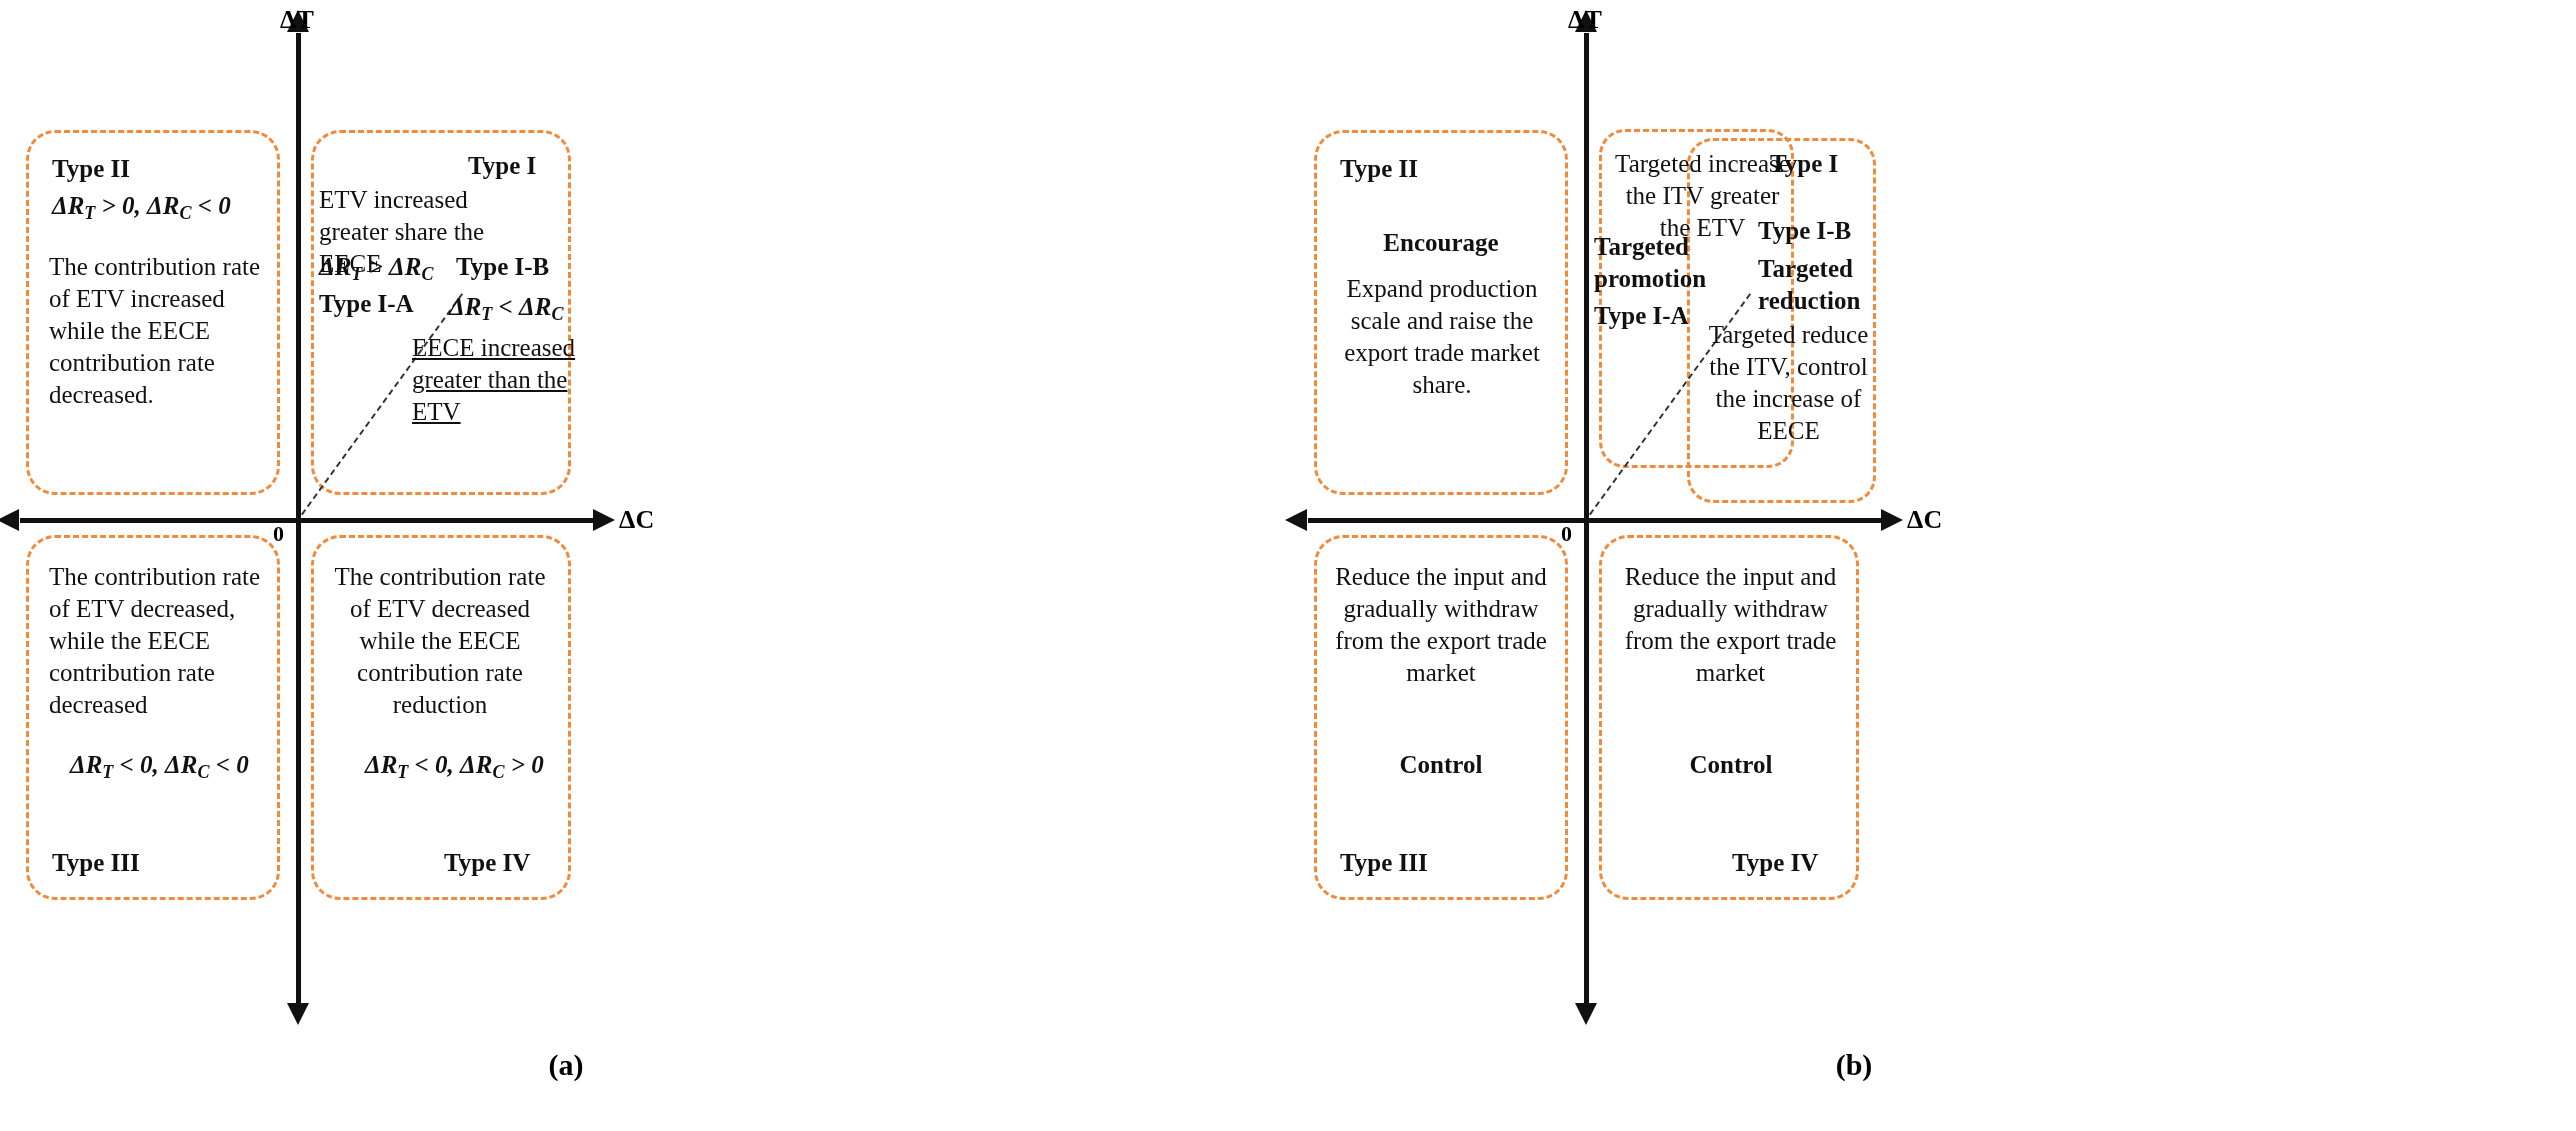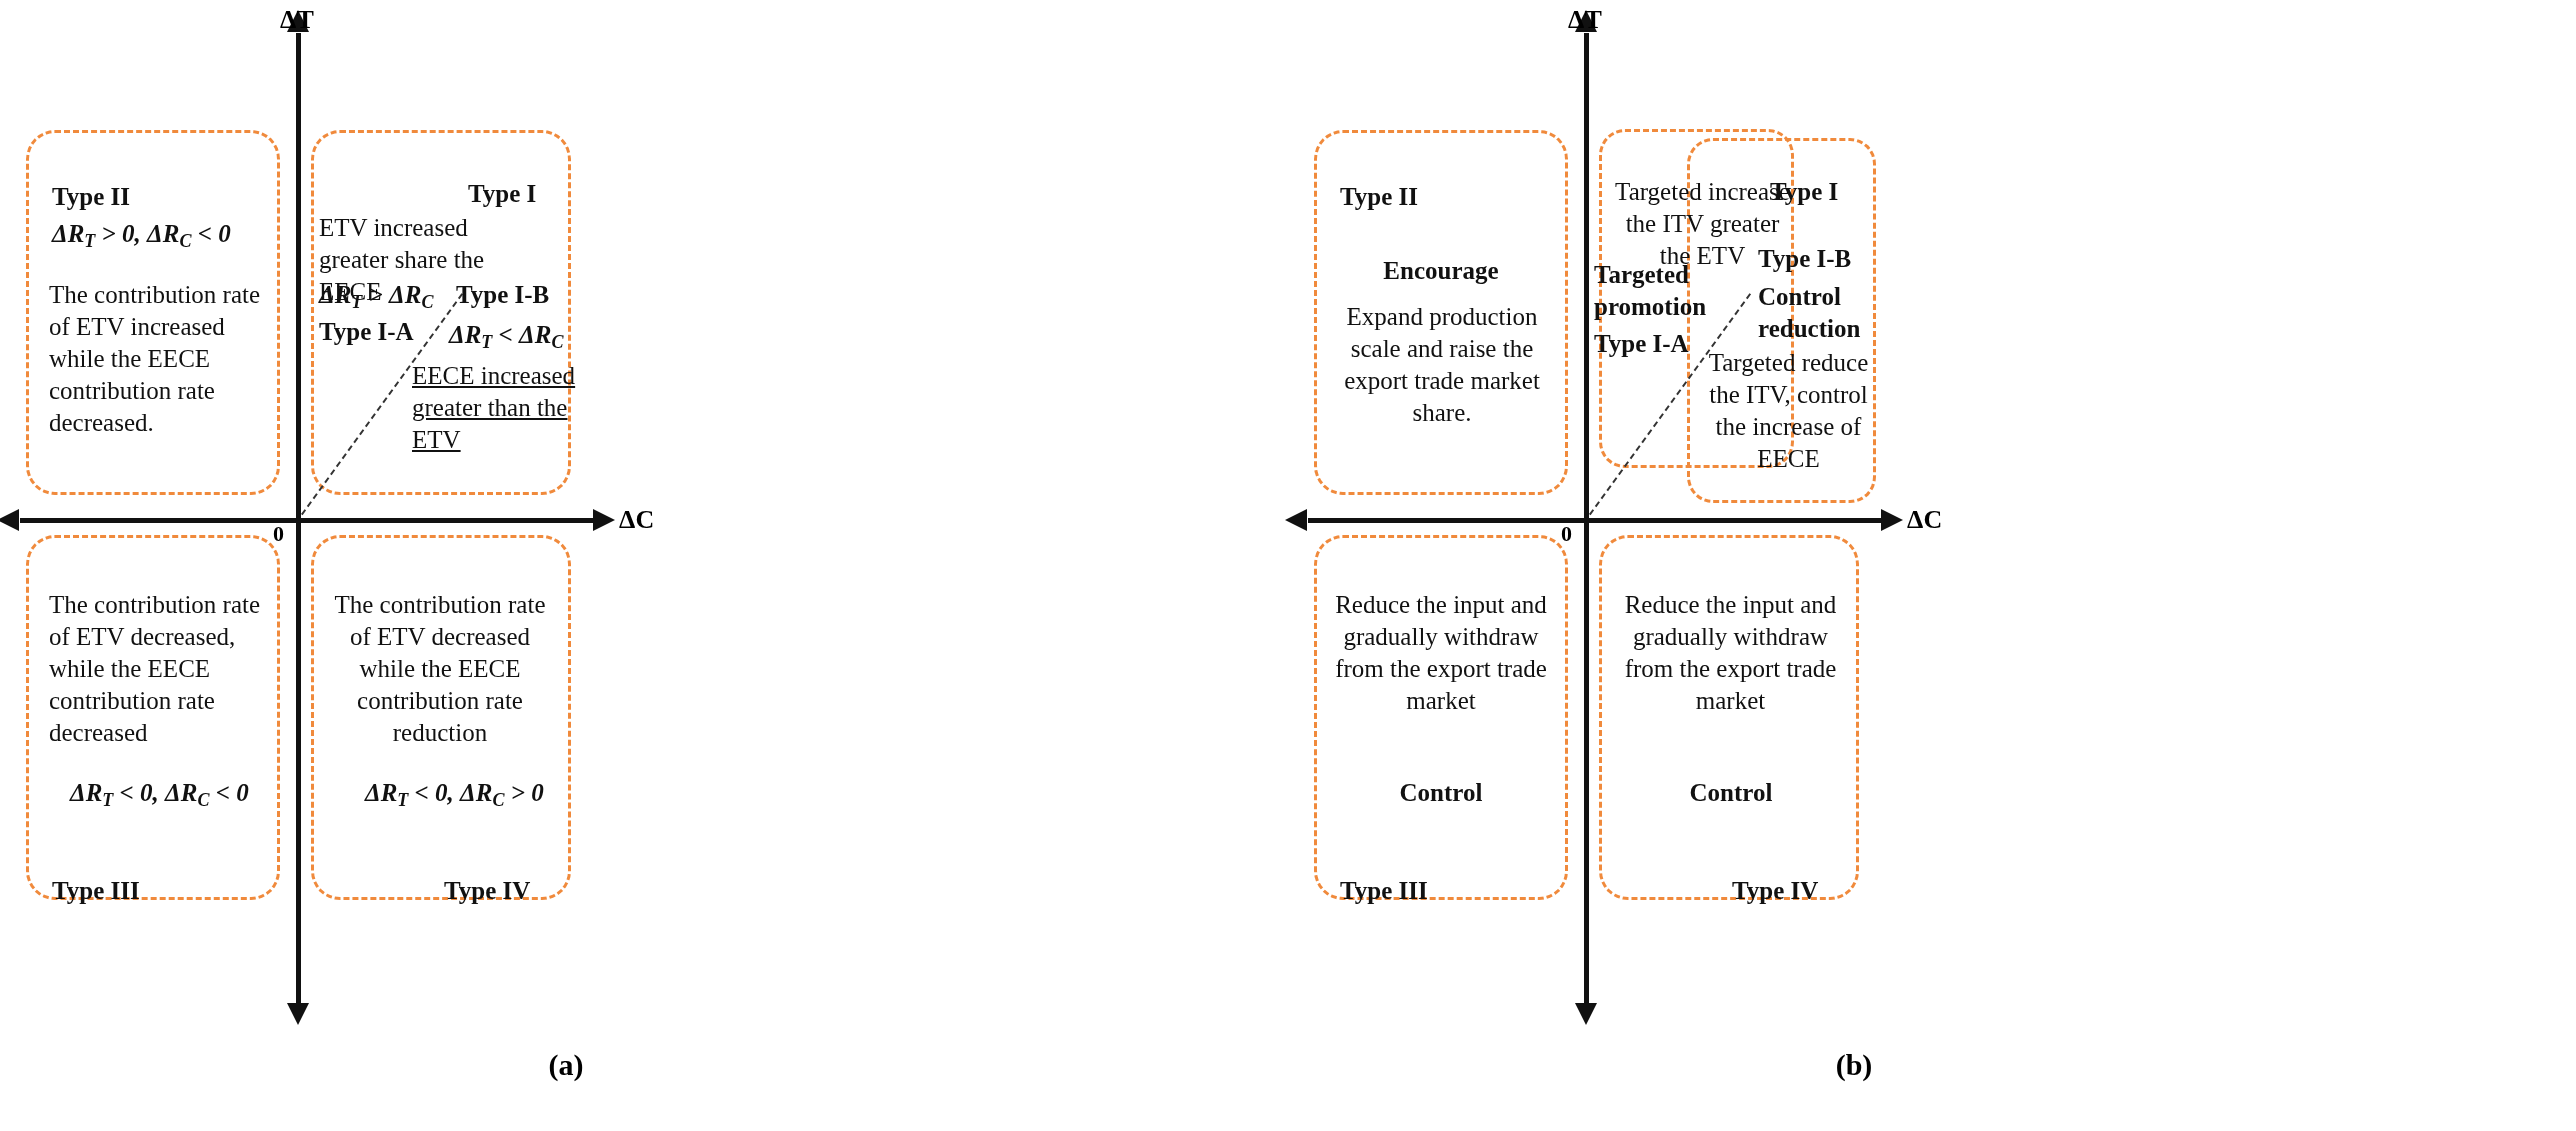--- a/index.html
+++ b/index.html
@@ -96,21 +96,20 @@
     border-radius: 26px;
   }
 
   
   .txt {
     position: absolute;
     font-family: "Liberation Serif", serif;
     font-size: 25px;
     line-height: 1.28;
     color: #111111;
-    margin-top: 28px;
   }
   .txt.b { font-weight: bold; }
   .txt.center { text-align: center; }
   .txt.math {
     font-style: italic;
     font-weight: bold;
     font-size: 25px;
   }
   .sub {
     font-size: 0.72em;
@@ -193,21 +192,21 @@
 
     <div class="qbox inner" style="left:311px; top:129px; width:195px; height:339px;"></div>
     <div class="qbox inner" style="left:399px; top:138px; width:189px; height:365px;"></div>
     <div class="diagonal" style="left:301px; top:514px; width:273px; transform: rotate(-54deg);"></div>
 
     <div class="txt b" style="left:482px; top:148px;">Type I</div>
     <div class="txt center" style="left:320px; top:148px; width:189px;">Targeted increase the ITV greater the ETV</div>
     <div class="txt b" style="left:306px; top:231px; width:117px;">Targeted promotion</div>
     <div class="txt b" style="left:306px; top:300px;">Type I-A</div>
     <div class="txt b" style="left:470px; top:215px;">Type I-B</div>
-    <div class="txt b" style="left:470px; top:253px; width:120px;">Control reduction</div>
+    <div class="txt b" style="left:470px; top:253px; width:120px;">Targeted reduction</div>
     <div class="txt center" style="left:412px; top:319px; width:177px;">Targeted reduce the ITV, control the increase of EECE</div>
 
     <div class="qbox" style="left:26px; top:535px; width:254px; height:365px;"></div>
     <div class="txt center" style="left:36px; top:561px; width:234px;">Reduce the input and gradually withdraw from the export trade market</div>
     <div class="txt b center" style="left:49px; top:749px; width:208px;">Control</div>
     <div class="txt b" style="left:52px; top:847px;">Type III</div>
 
     <div class="qbox" style="left:311px; top:535px; width:260px; height:365px;"></div>
     <div class="txt center" style="left:322px; top:561px; width:241px;">Reduce the input and gradually withdraw from the export trade market</div>
     <div class="txt b center" style="left:329px; top:749px; width:228px;">Control</div>

